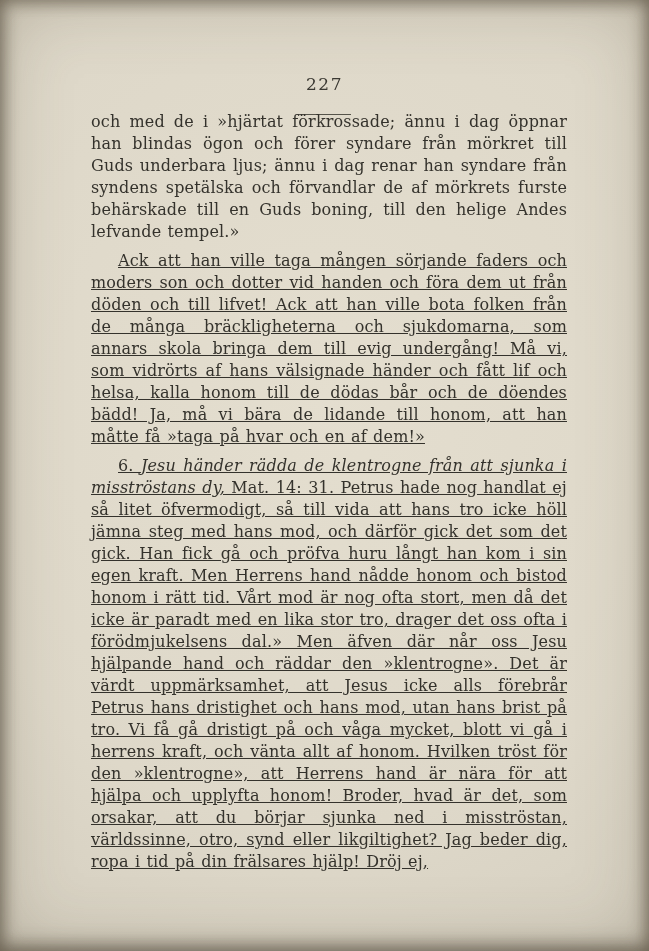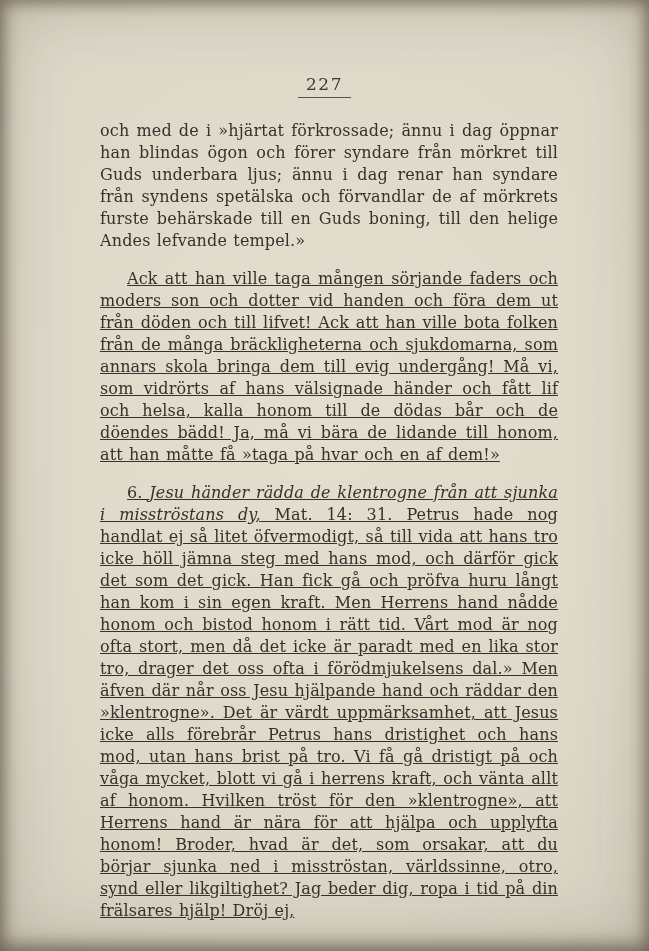--- a/index.html
+++ b/index.html
@@ -32,37 +32,37 @@
     right: 0;
     text-align: center;
   }
   .page-number {
     display: inline-block;
     font-family: "DejaVu Serif", "Liberation Serif", serif;
     font-size: 17px;
     color: #3a3832;
     letter-spacing: 1.5px;
     border-bottom: 1.5px solid #56544b;
-    padding: 0 8px 3px 8px;
+    padding: 0 8px 20px 8px;
   }
   .text-block {
     position: absolute;
     top: 104px;
     left: 84px;
     width: 490px;
     font-family: "DejaVu Serif", "Liberation Serif", serif;
     font-size: 16px;
     line-height: 22px;
     color: #34322c;
     text-align: justify;
     letter-spacing: 0.15px;
     word-spacing: 1px;
   }
   .text-block p {
-    margin: 16px;
+    margin: 7px;
     padding: 0;
   }
   .text-block p.indent {
     text-indent: 27px;
     text-decoration: underline;
   }
   .italic {
     font-style: italic;
   }
 </style>

